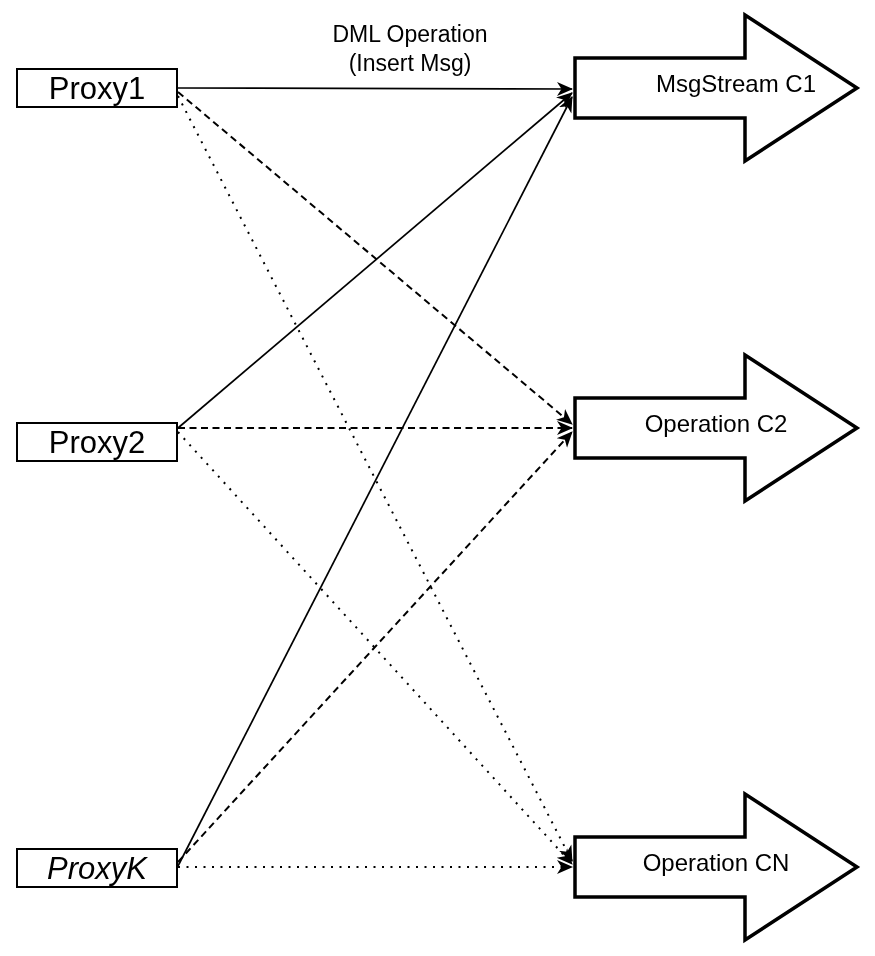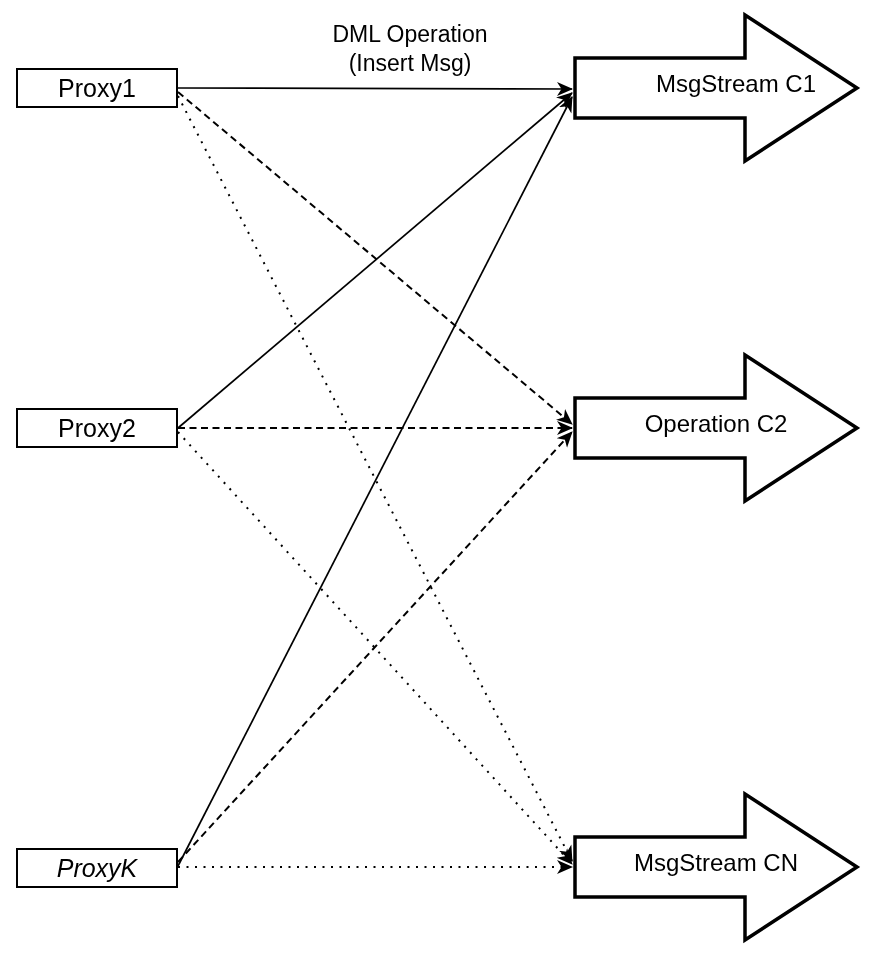--- a/index.html
+++ b/index.html
@@ -27,26 +27,26 @@
     position: absolute;
     left: 16px;
     width: 162px;
     height: 40px;
     box-sizing: border-box;
     border: 2px solid #000000;
     background: #ffffff;
     display: flex;
     align-items: center;
     justify-content: center;
-    font-size: 25px;
+    font-size: 31px;
     line-height: 1;
     white-space: nowrap;
   }
   .proxy-box.p1 { top: 68px; }
-  .proxy-box.p2 { top: 408px; text-align: right; }
+  .proxy-box.p2 { top: 422px; text-align: right; }
   .proxy-box.pk { top: 848px; font-style: italic; }
   .stream-label {
     position: absolute;
     left: 575px;
     width: 282px;
     text-align: center;
     font-size: 24px;
     line-height: 28px;
     white-space: nowrap;
     pointer-events: none;
@@ -104,15 +104,15 @@
   </div>
   <div class="proxy-box p2">
     <span>Proxy2</span>
   </div>
   <div class="proxy-box pk">
     <span>ProxyK</span>
   </div>
 
   <div class="stream-label s1">MsgStream C1</div>
   <div class="stream-label s2">Operation C2</div>
-  <div class="stream-label sn">MsgStream CN</div>
+  <div class="stream-label sn">Operation CN</div>
 
 </div>
 
 </body></html>

